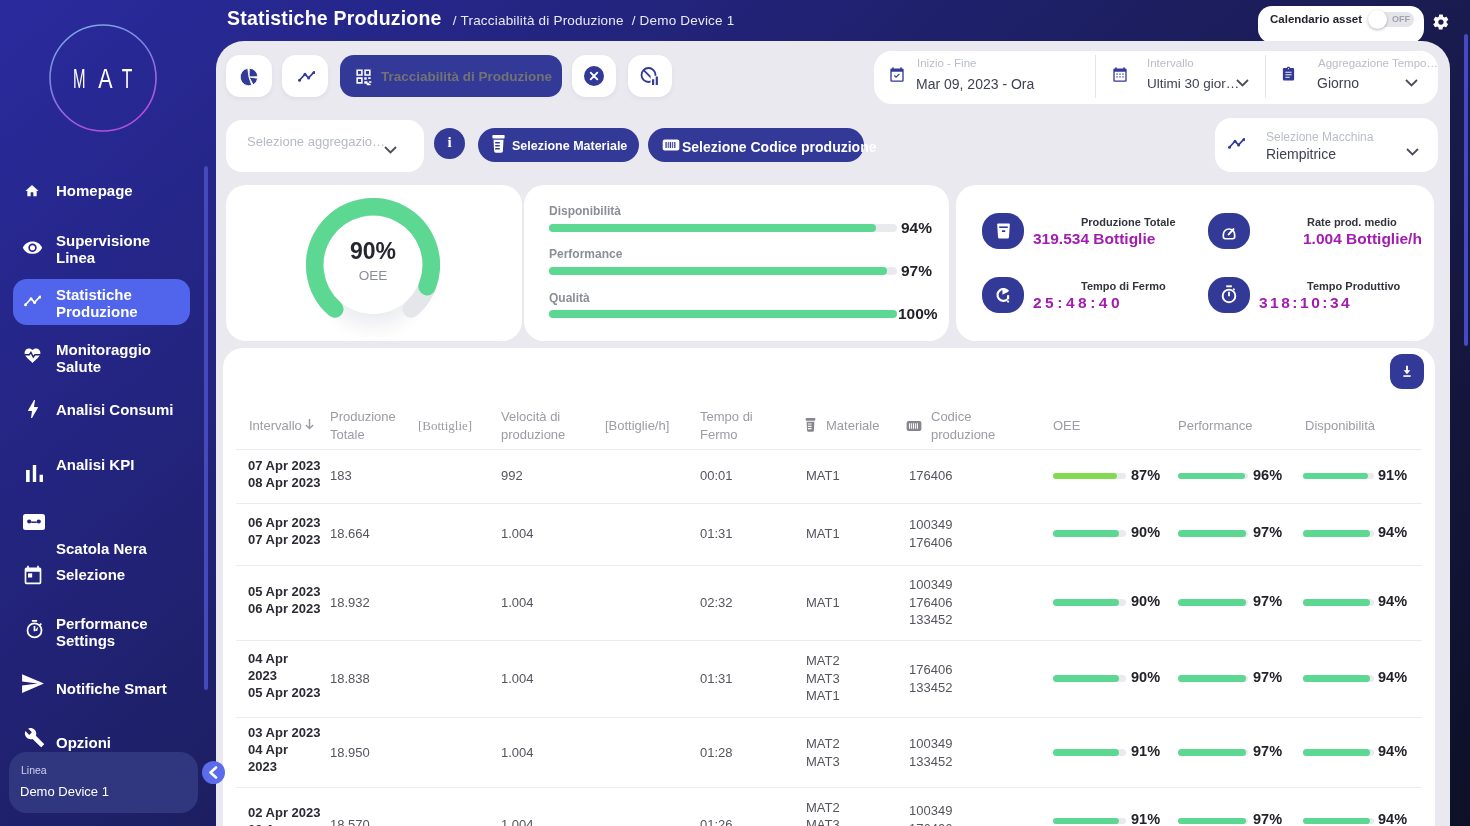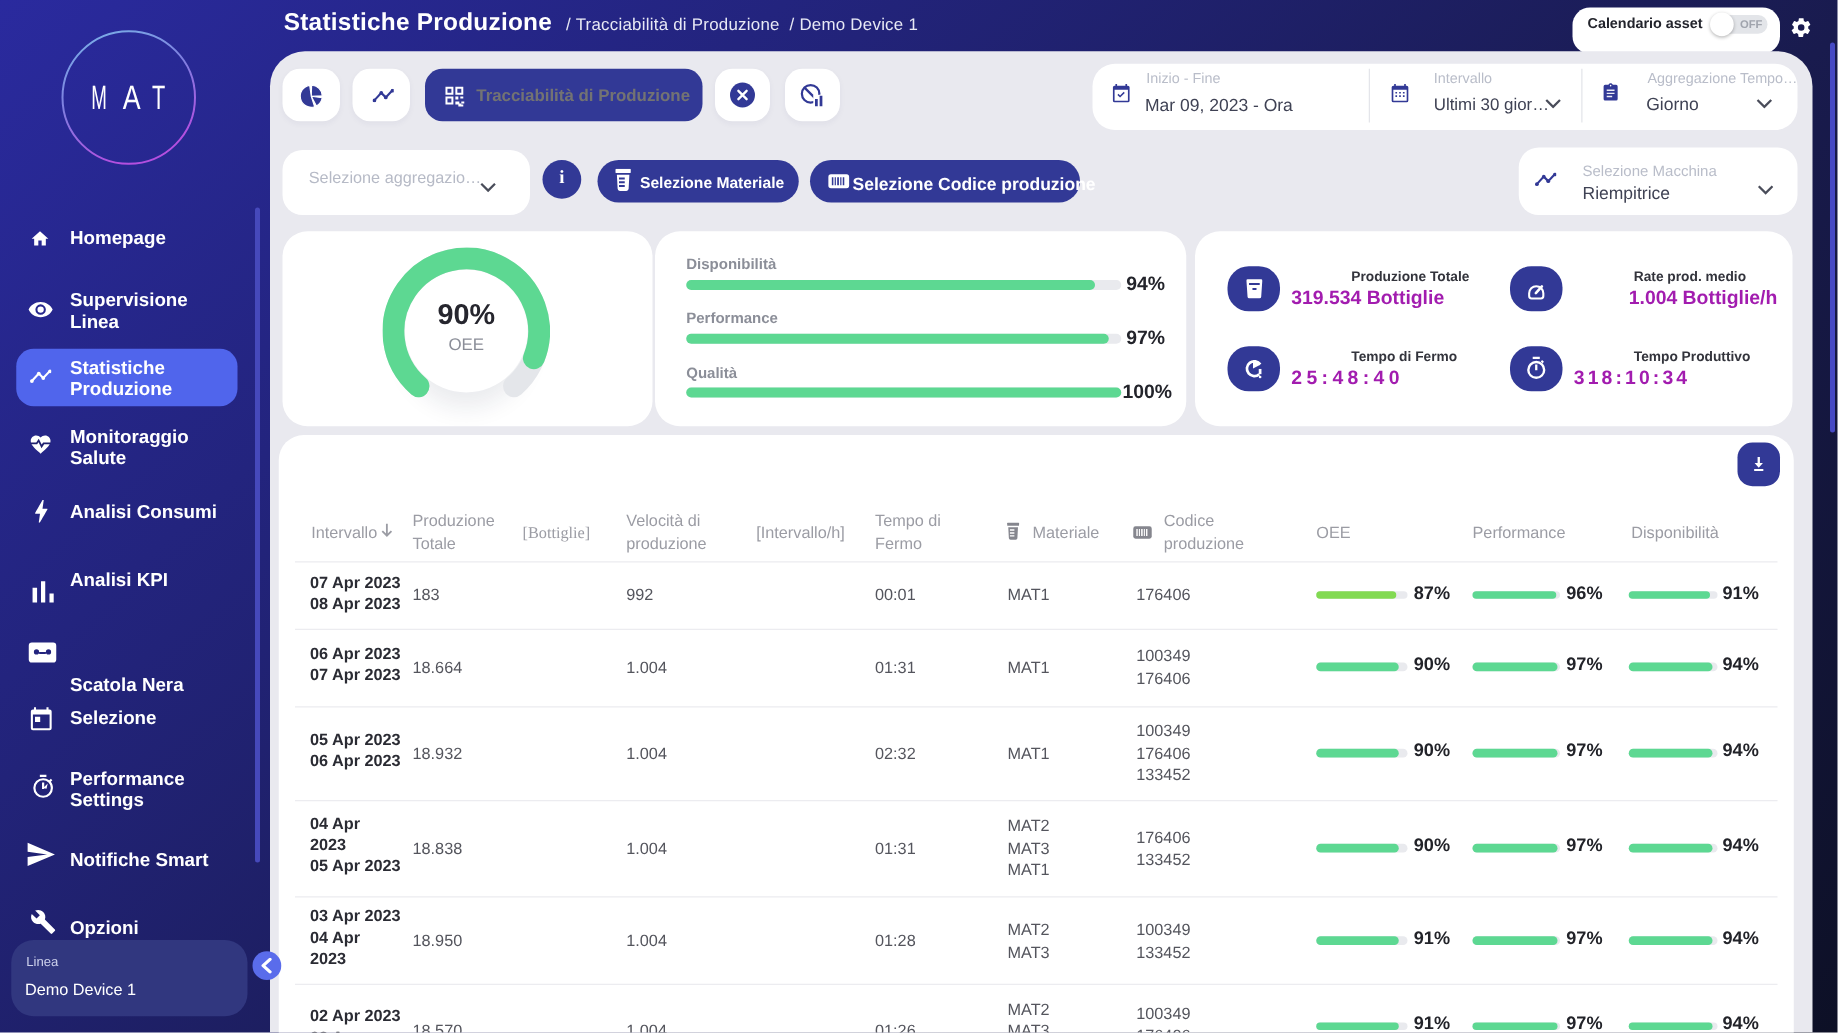--- a/index.html
+++ b/index.html
@@ -334,21 +334,21 @@
     <path fill="#fff" d="M10.6 4h2.8v7H17l-5 5.8L7 11h3.6z"></path>
     <path fill="#fff" d="M6.5 18.4h11v2.4h-11z"></path>
   </svg>
 <div class="th" style="left:249px;top:416.5px;">Intervallo</div>
 <svg class="abs" style="left:304px;top:418px;width:11px;height:12px" viewBox="0 0 12 13">
     <path fill="none" stroke="#9b9ca4" stroke-width="1.6" d="M6 1v10M2 7.5L6 11.5 10 7.5"></path>
   </svg>
 <div class="th" style="left:330px;top:408px;">Produzione<br>Totale</div>
 <div class="th" style="left:418px;top:416.5px;font-family:Liberation Serif, serif;">[Bottiglie]</div>
 <div class="th" style="left:501px;top:408px;">Velocità di<br>produzione</div>
-<div class="th" style="left:605px;top:416.5px;">[Intervallo/h]</div>
+<div class="th" style="left:605px;top:416.5px;">[Bottiglie/h]</div>
 <div class="th" style="left:700px;top:408px;">Tempo di<br>Fermo</div>
 <svg class="abs" style="left:805px;top:418px;width:11px;height:14px" viewBox="0 0 13 18">
     <rect x="0.4" y="0" width="12.2" height="3.4" rx="0.7" fill="#85868e"></rect>
     <path fill="#85868e" d="M1.5 4.8h10l-.6 11.2a1.8 1.8 0 0 1-1.8 1.7H3.9a1.8 1.8 0 0 1-1.8-1.7z"></path>
     <path fill="#fff" d="M3.2 7h4.6v1.5H3.2zm0 3h4.6v1.5H3.2zm0 3h4.6v1.5H3.2z"></path>
   </svg>
 <div class="th" style="left:826px;top:416.5px;">Materiale</div>
 <svg class="abs" style="left:906px;top:420px;width:16px;height:12px" viewBox="0 0 26 18">
     <rect x="1" y="1" width="24" height="16" rx="3" fill="#85868e"></rect>
     <path fill="#fff" d="M5 4.5h1.8v9H5zm3.3 0h1.4v9H8.3zm2.9 0h2v9h-2zm3.5 0h1.4v9h-1.4zm2.9 0h1.8v9h-1.8z"></path>

